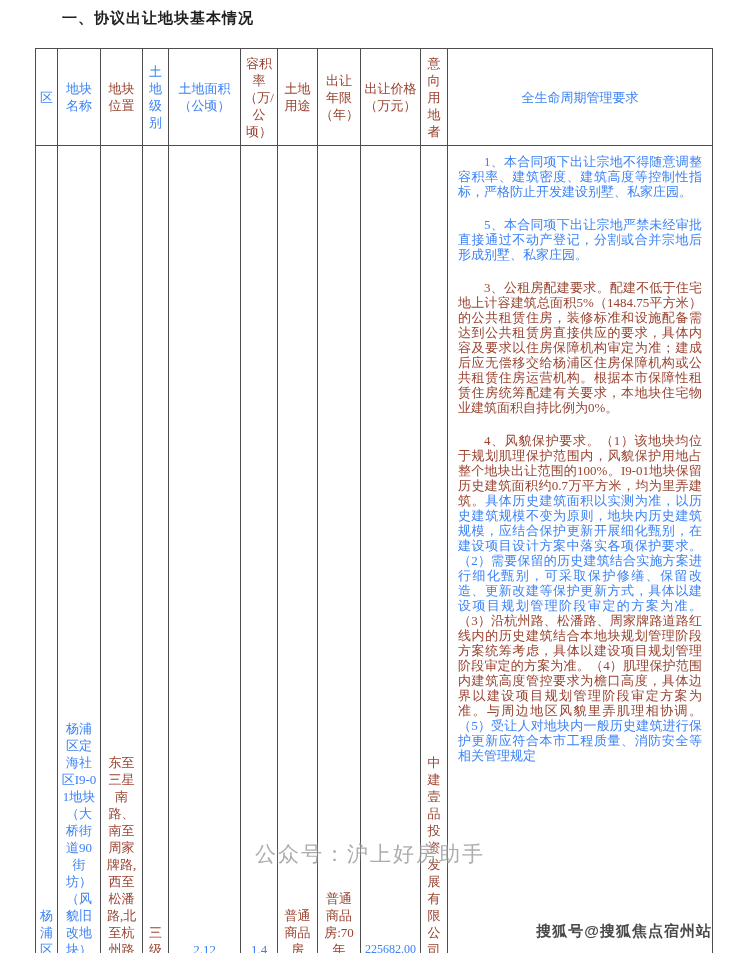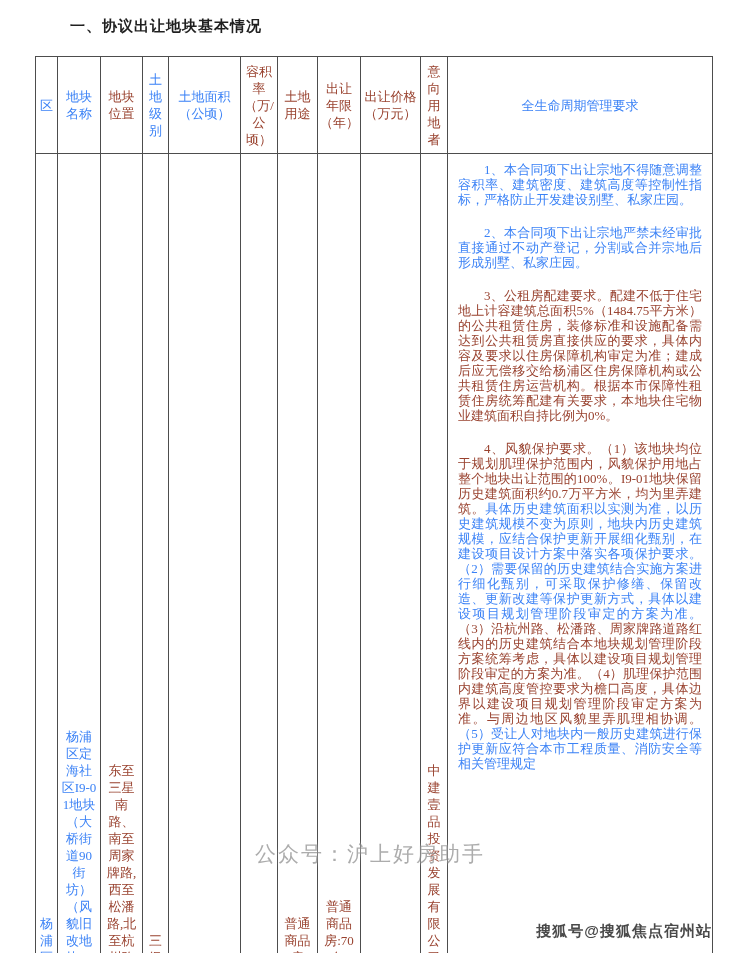--- a/index.html
+++ b/index.html
@@ -10,21 +10,21 @@
     background: #ffffff;
     overflow: hidden;
     font-family: "Liberation Serif", "DejaVu Serif", serif;
     color: #33383f;
   }
   .doc-title {
     font-family: "Liberation Sans", "DejaVu Sans", sans-serif;
     font-size: 15px;
     font-weight: bold;
     color: #1f1f1f;
-    margin: 8px;
+    margin: 0;
     padding: 9px 0 0 62px;
     letter-spacing: 1px;
   }
   table.parcel-table {
     border-collapse: collapse;
     table-layout: fixed;
     width: 677px;
     margin: 20px 0 0 35px;
   }
   th, td {
@@ -150,21 +150,21 @@
         <td class="body-cell b-location red">东至三星南路、南至周家牌路,西至松潘路,北至杭州路</td>
         <td class="body-cell b-grade red">三级</td>
         <td class="body-cell b-area dark">2.12</td>
         <td class="body-cell b-ratio dark">1.4</td>
         <td class="body-cell b-use red">普通商品房</td>
         <td class="body-cell b-term red">普通商品房:70年</td>
         <td class="body-cell b-price dark">225682.00</td>
         <td class="body-cell b-user red">中建壹品投资发展有限公司</td>
         <td class="req-cell">
           <p class="dark">1、本合同项下出让宗地不得随意调整容积率、建筑密度、建筑高度等控制性指标，严格防止开发建设别墅、私家庄园。</p>
-          <p class="dark">2、本合同项下出让宗地严禁未经审批直接通过不动产登记，分割或合并宗地后形成别墅、私家庄园。</p>
+          <p class="dark">5、本合同项下出让宗地严禁未经审批直接通过不动产登记，分割或合并宗地后形成别墅、私家庄园。</p>
           <p class="red">3、公租房配建要求。配建不低于住宅地上计容建筑总面积5%（1484.75平方米）的公共租赁住房，装修标准和设施配备需达到公共租赁房直接供应的要求，具体内容及要求以住房保障机构审定为准；建成后应无偿移交给杨浦区住房保障机构或公共租赁住房运营机构。根据本市保障性租赁住房统筹配建有关要求，本地块住宅物业建筑面积自持比例为0%。</p>
           <p><span class="red">4、风貌保护要求。（1）该地块均位于规划肌理保护范围内，风貌保护用地占整个地块出让范围的100%。I9-01地块保留历史建筑面积约0.7万平方米，均为里弄建筑。</span><span class="dark">具体历史建筑面积以实测为准，以历史建筑规模不变为原则，地块内历史建筑规模，应结合保护更新开展细化甄别，在建设项目设计方案中落实各项保护要求。（2）需要保留的历史建筑结合实施方案进行细化甄别，可采取保护修缮、保留改造、更新改建等保护更新方式，具体以建设项目规划管理阶段审定的方案为准。</span><span class="red">（3）沿杭州路、松潘路、周家牌路道路红线内的历史建筑结合本地块规划管理阶段方案统筹考虑，具体以建设项目规划管理阶段审定的方案为准。（4）肌理保护范围内建筑高度管控要求为檐口高度，具体边界以建设项目规划管理阶段审定方案为准。与周边地区风貌里弄肌理相协调。</span><span class="dark">（5）受让人对地块内一般历史建筑进行保护更新应符合本市工程质量、消防安全等相关管理规定</span></p>
         </td>
       </tr>
     </tbody>
   </table>
 
   <div class="wm-center">公众号：沪上好房助手</div>
   <div class="wm-right">搜狐号@搜狐焦点宿州站</div>
 

